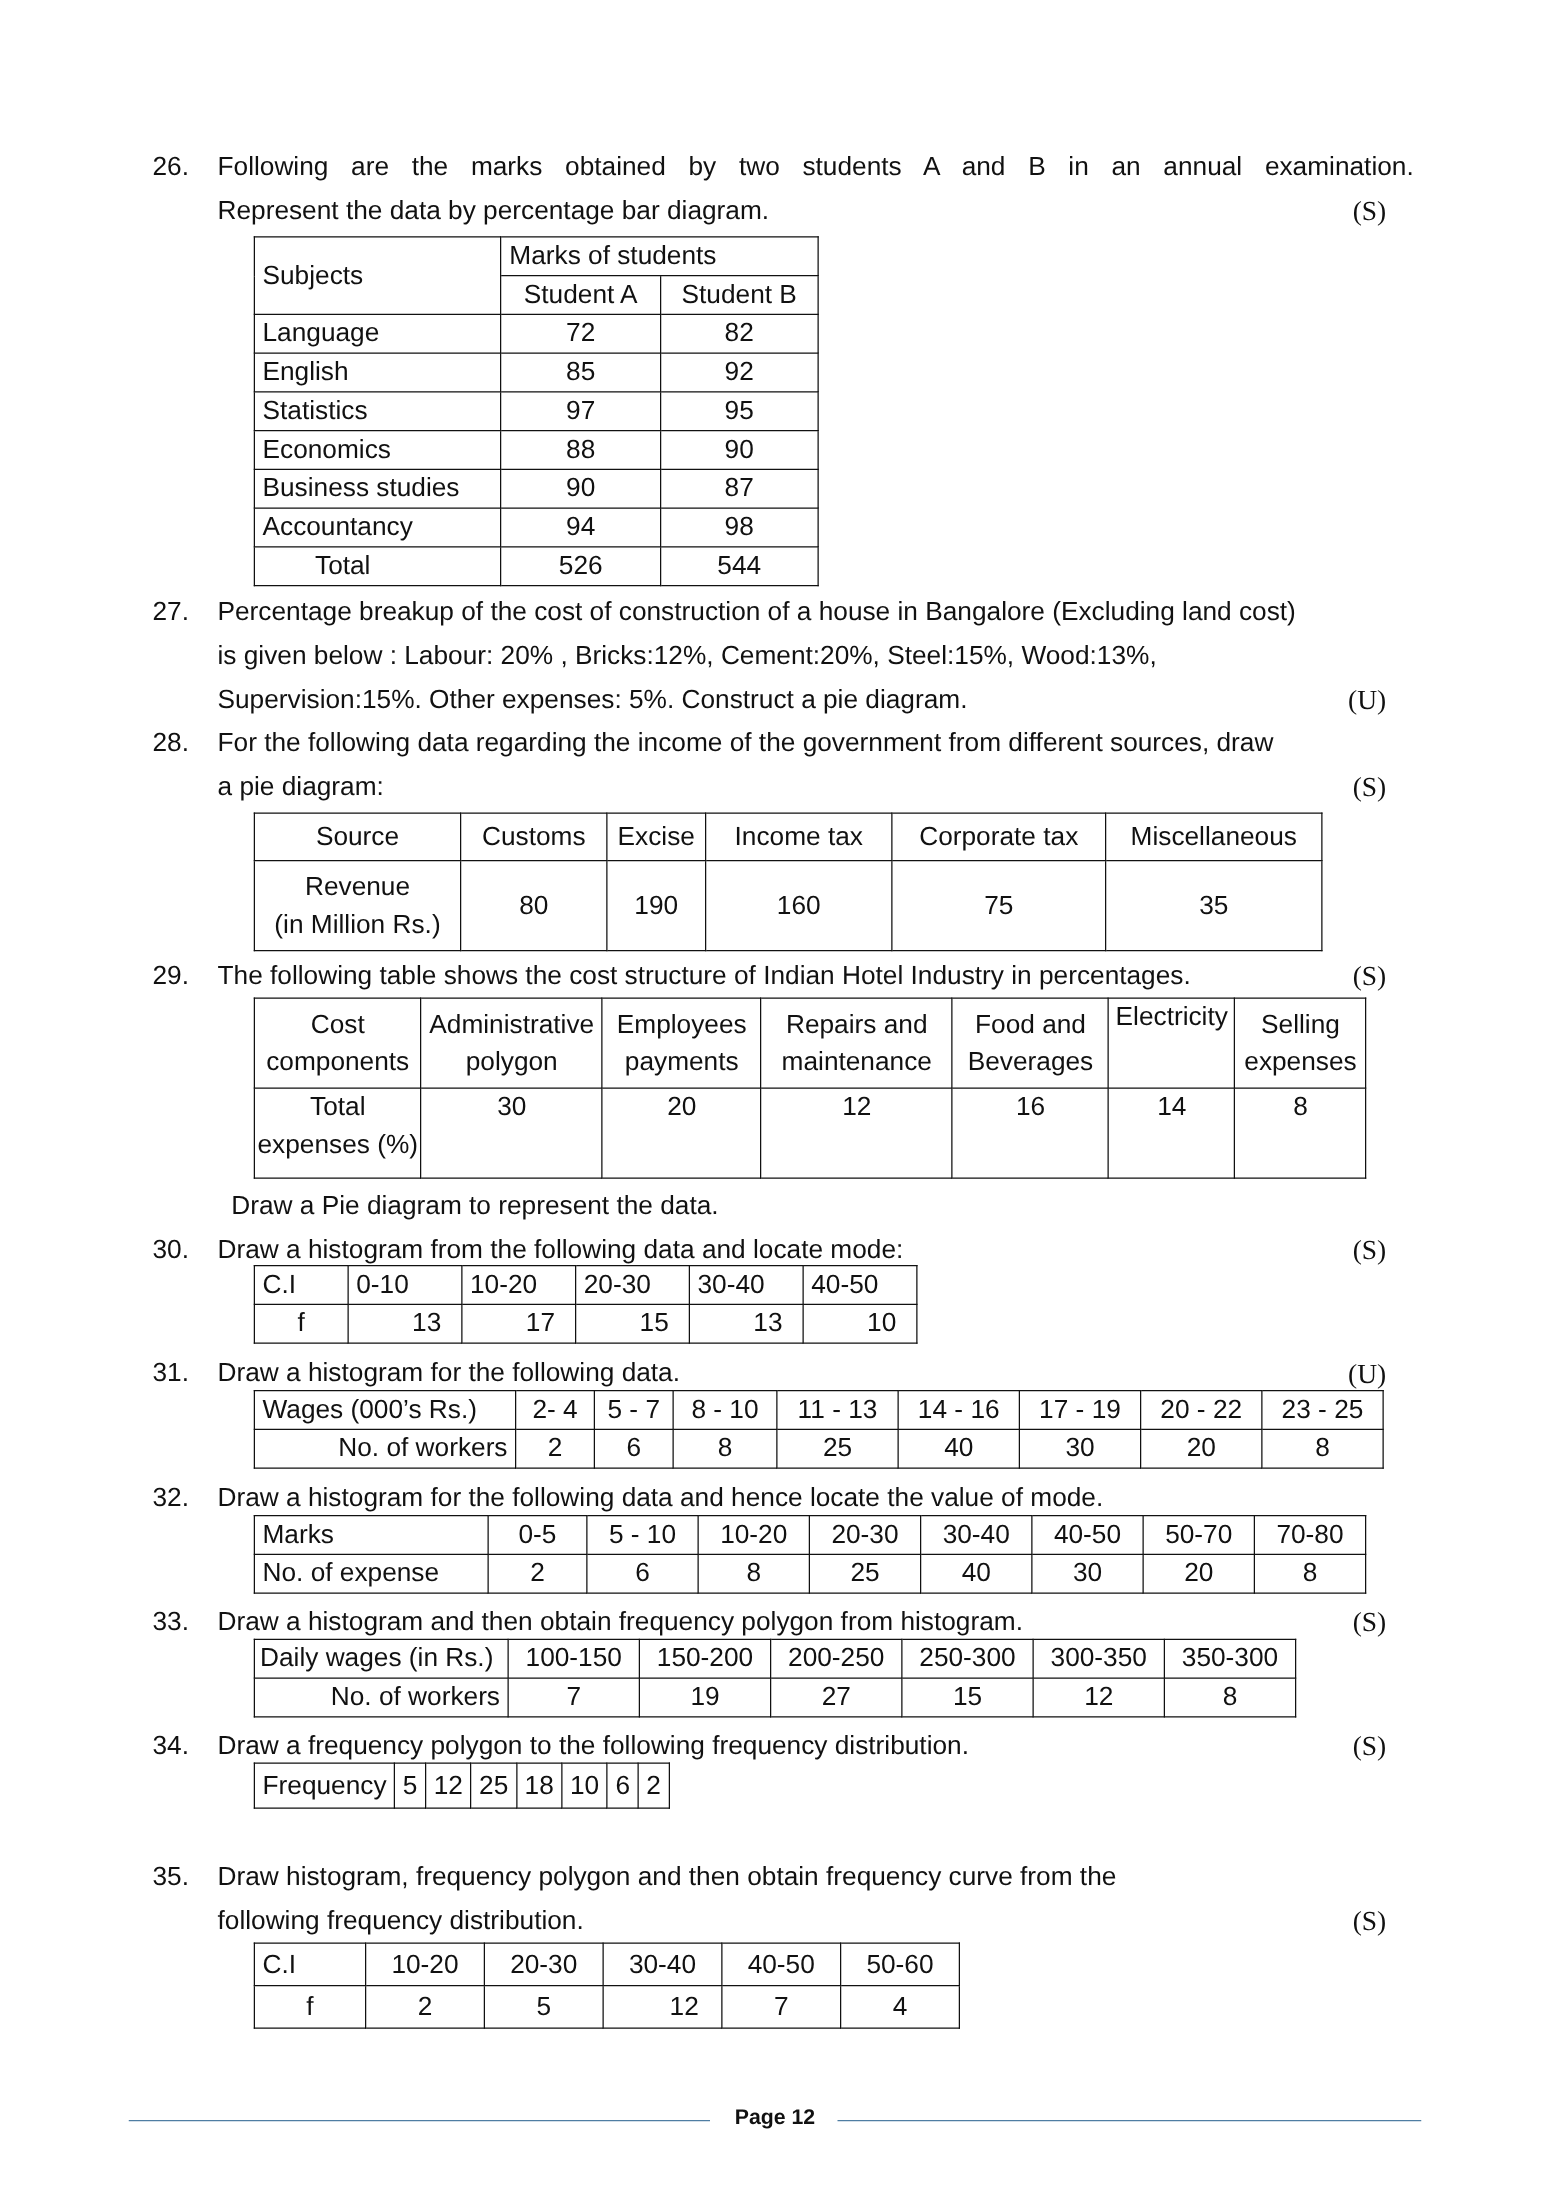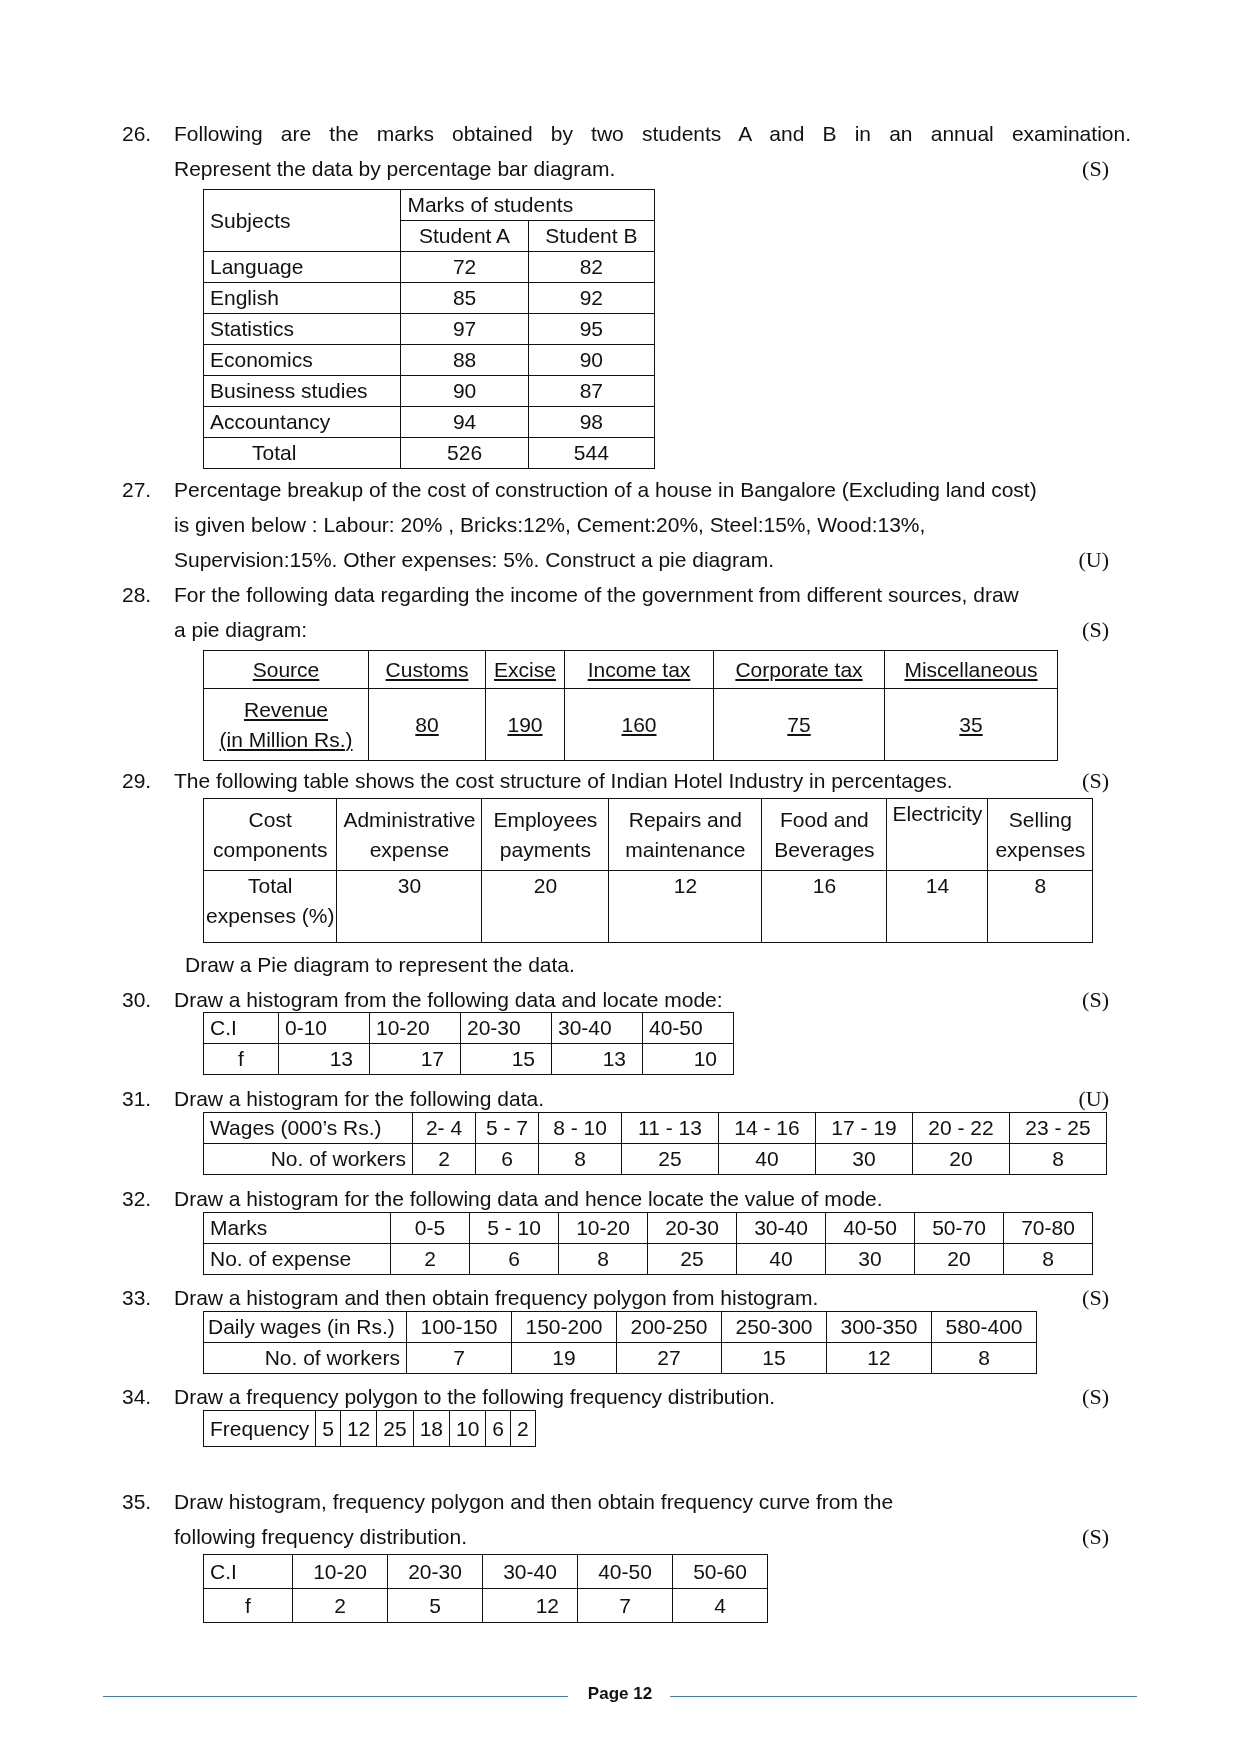--- a/index.html
+++ b/index.html
@@ -88,21 +88,21 @@
   <div class="qline" style="top:507px">is given below : Labour: 20% , Bricks:12%, Cement:20%, Steel:15%,  Wood:13%,</div>
   <div class="qline" style="top:542px">Supervision:15%. Other expenses: 5%. Construct a pie diagram.</div>
   <span class="tag" style="top:542px">(U)</span>
 </div>
 
 <div>
   <span class="qnum" style="top:577px">28.</span>
   <div class="qline" style="top:577px">For the following data regarding the income of the government from different sources, draw</div>
   <div class="qline" style="top:612px">a pie diagram:</div>
   <span class="tag" style="top:612px">(S)</span>
-  <table style="top:650px; left:203px;text-decoration:underline;">
+  <table style="top:650px; left:203px;">
     <tbody>
         <tr style="height:38px">
       <td class="c" style="width:152px">Source</td>
       <td class="c" style="width:104px">Customs</td>
       <td class="c" style="width:66px">Excise</td>
       <td class="c" style="width:136px">Income tax</td>
       <td class="c" style="width:158px">Corporate tax</td>
       <td class="c" style="width:160px">Miscellaneous</td>
     </tr>
     <tr style="height:72px">
@@ -126,21 +126,21 @@
   <span class="tag" style="top:763px">(S)</span>
   <table style="top:798px; left:203px;">
     <tbody>
         <tr style="height:72px">
       <td class="c" style="width:116px; padding:0 2px">
             <div>Cost</div>
             <div>components</div>
           </td>
       <td class="c" style="width:142px; padding:0 1px">
             <div>Administrative</div>
-            <div>expense</div>
+            <div>polygon</div>
           </td>
       <td class="c" style="width:122px; padding:4px 2px">
             <div>Employees</div>
             <div>payments</div>
           </td>
       <td class="c" style="width:146px; padding:0 3px">
             <div>Repairs and</div>
             <div>maintenance</div>
           </td>
       <td class="c" style="width:118px; padding:0 3px">
@@ -268,21 +268,21 @@
   <span class="tag" style="top:1280px">(S)</span>
   <table style="top:1311px; left:203px;">
     <tbody>
         <tr>
       <td class="l" style="width:194px; padding:0 4px">Daily wages (in Rs.)</td>
       <td class="c" style="width:92px">100-150</td>
       <td class="c" style="width:92px">150-200</td>
       <td class="c" style="width:92px">200-250</td>
       <td class="c" style="width:92px">250-300</td>
       <td class="c" style="width:92px">300-350</td>
-      <td class="c" style="width:92px">580-400</td>
+      <td class="c" style="width:92px">350-300</td>
     </tr>
     <tr>
       <td class="r">No. of workers</td>
       <td class="c">7</td>
       <td class="c">19</td>
       <td class="c">27</td>
       <td class="c">15</td>
       <td class="c">12</td>
       <td class="c">8</td>
     </tr>

